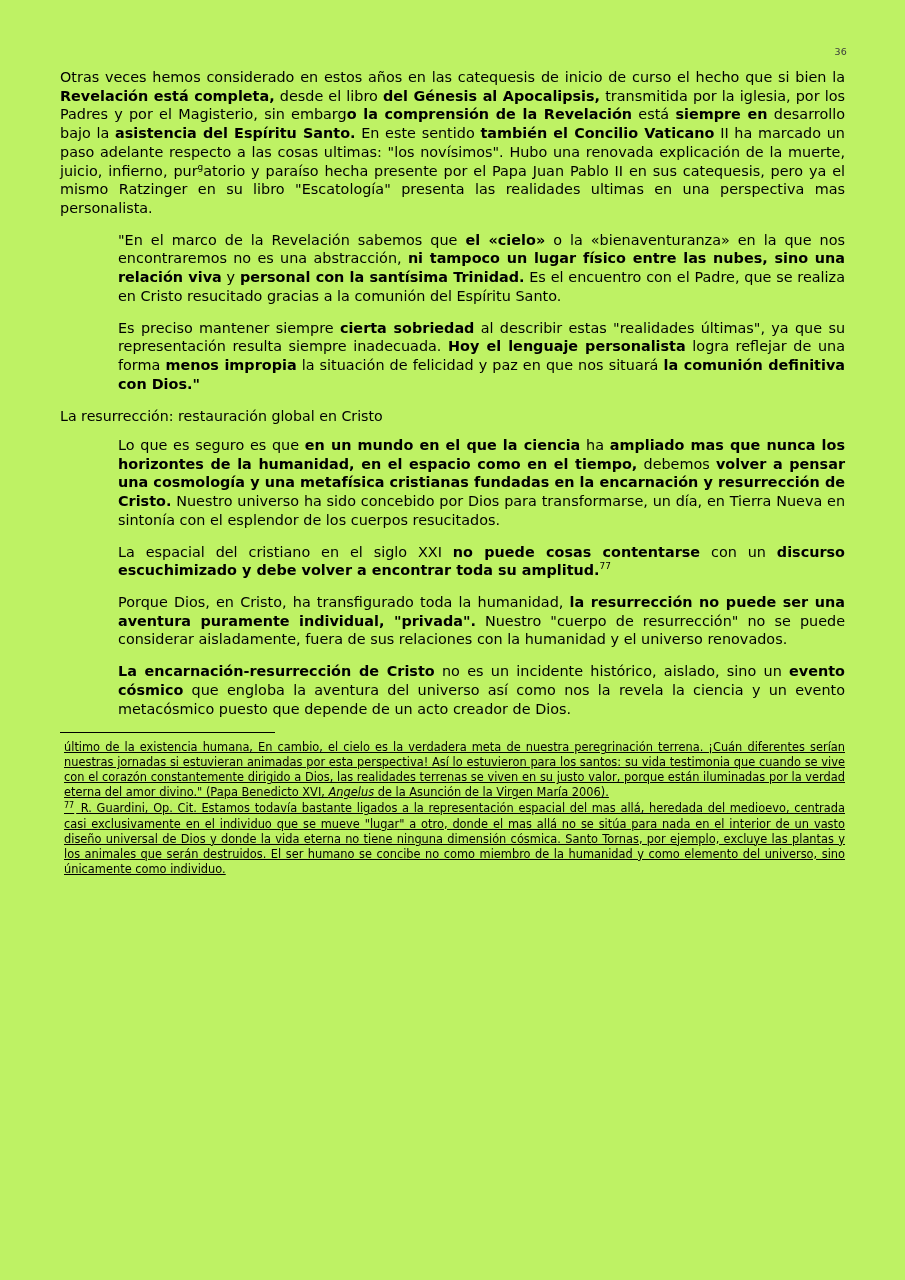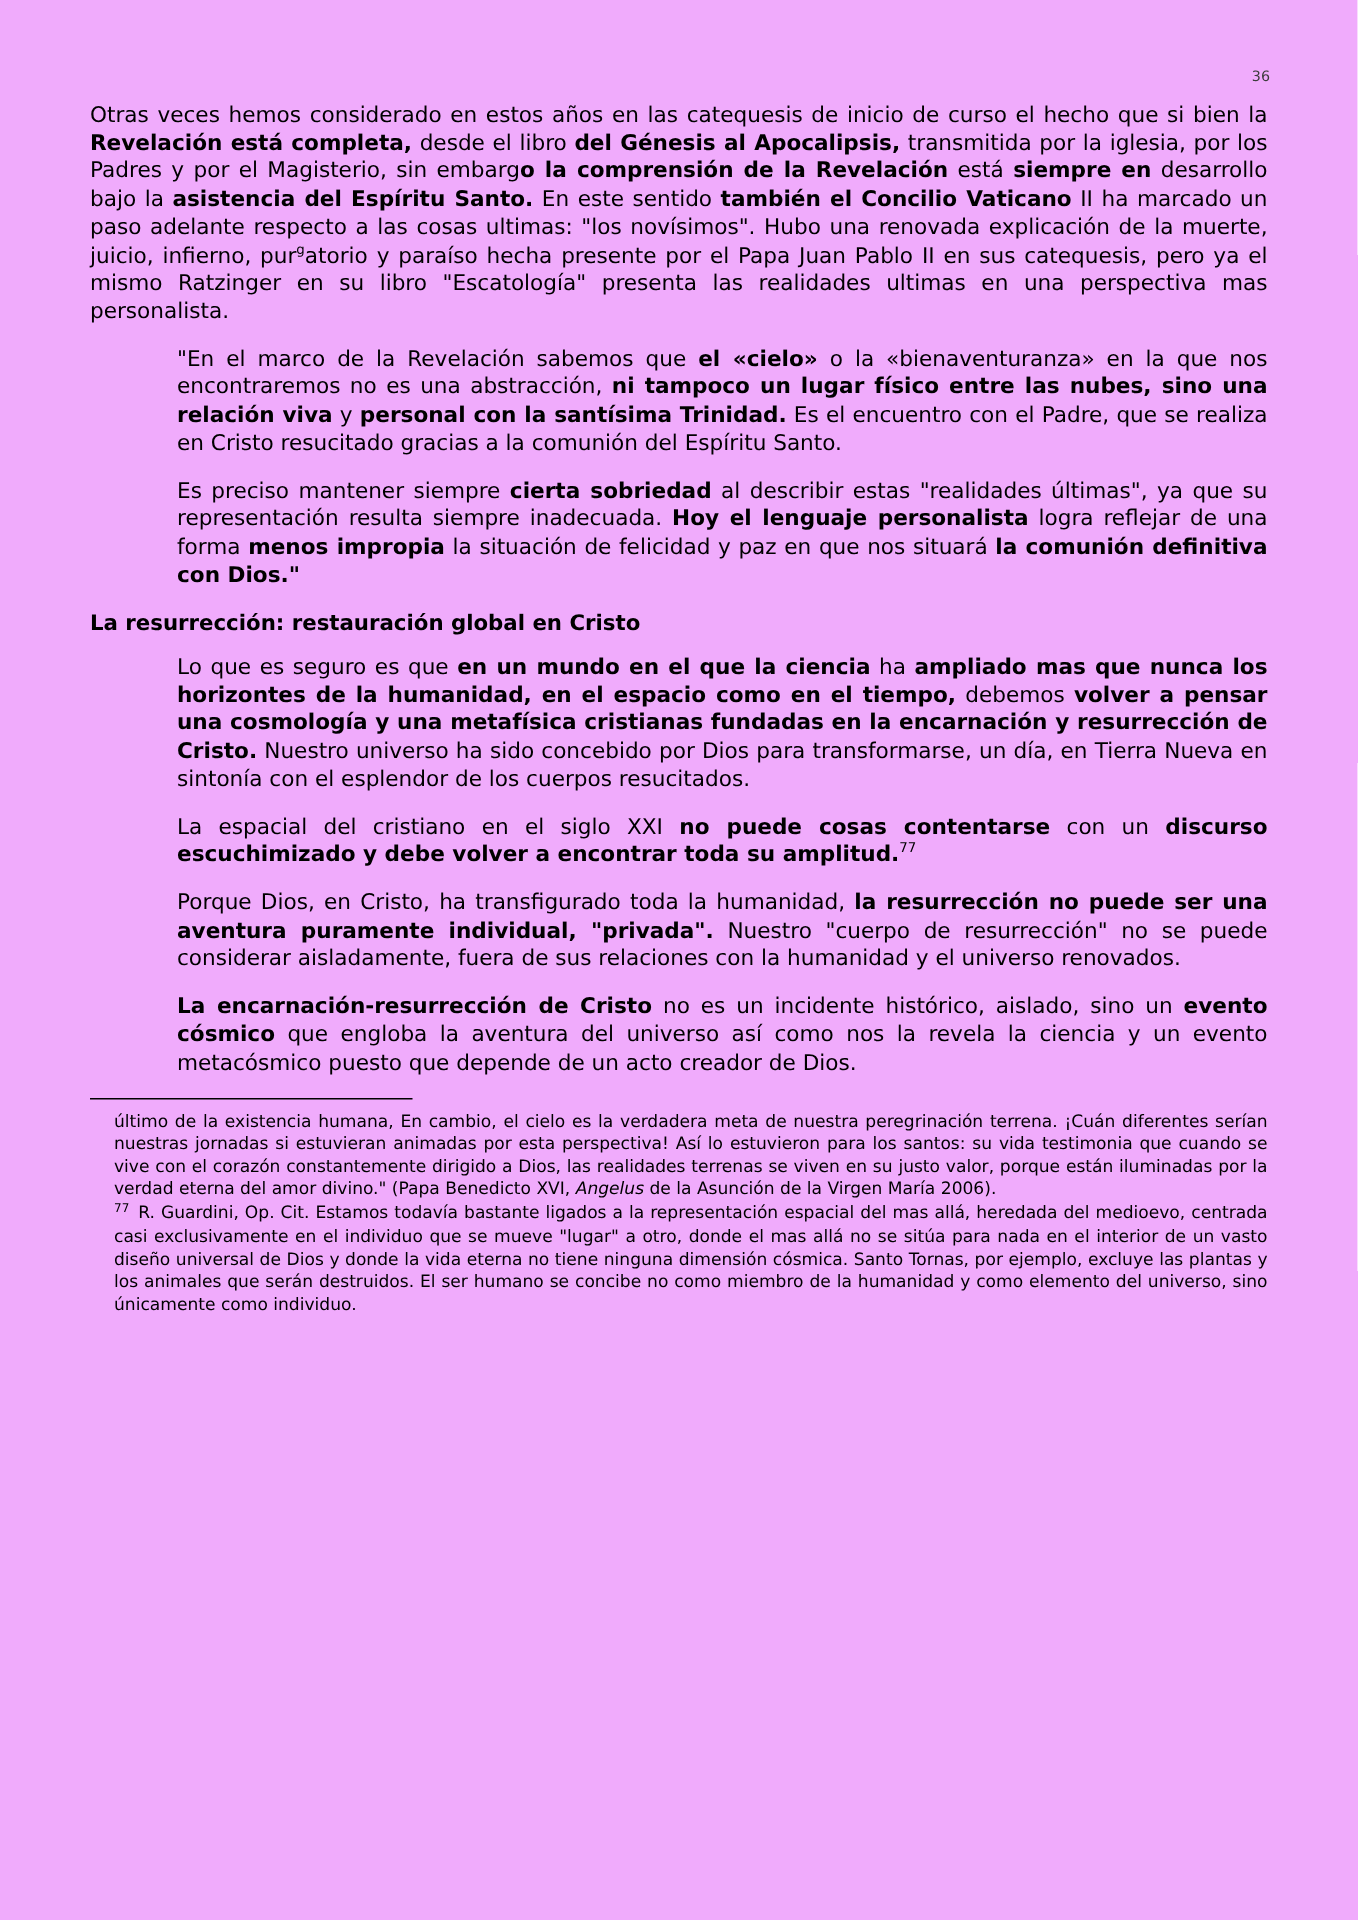--- a/index.html
+++ b/index.html
@@ -8,21 +8,21 @@
     background: #ffffff;
   }
   body {
     font-family: "DejaVu Sans", sans-serif;
     color: #000000;
   }
   .page {
     position: relative;
     width: 905px;
     height: 1280px;
-    background: #f0abfc;
+    background: #bef264;
     box-sizing: border-box;
     padding: 48px 60px 30px 60px;
     overflow: hidden;
   }
   .page-number {
     position: absolute;
     top: 46px;
     right: 58px;
     font-size: 9.5px;
     color: #3b3b3b;
@@ -36,21 +36,21 @@
     font-size: 14.4px;
     line-height: 1.30;
     text-align: justify;
     text-justify: inter-word;
     color: #000;
   }
   .indent {
     margin-left: 58px;
   }
   .heading {
-    font-weight: bold;
+    font-weight: normal;
     font-size: 14.2px;
     margin: 0 0 11px 0;
     line-height: 1.3;
   }
   b, strong { font-weight: bold; }
   sup {
     font-size: 0.62em;
     vertical-align: super;
     line-height: 0;
   }
@@ -58,21 +58,21 @@
     width: 215px;
     height: 0;
     border-top: 1px solid #000;
     margin: 14px 0 7px 0;
   }
   .footnotes {
     font-size: 11.4px;
     line-height: 1.32;
     text-align: justify;
   }
-  .footnotes p { font-size: 11.4px; margin: 0 0 1px 16px; line-height: 1.32; }
+  .footnotes p { font-size: 11.4px; margin: 0 0 1px 4px; line-height: 1.32; text-decoration: underline; }
   .footnotes i, .footnotes em { font-style: italic; }
   .fn-marker {
     font-size: 8px;
     vertical-align: super;
     line-height: 0;
     margin-right: 2px;
   }
 </style>
 </head>
 <body>

